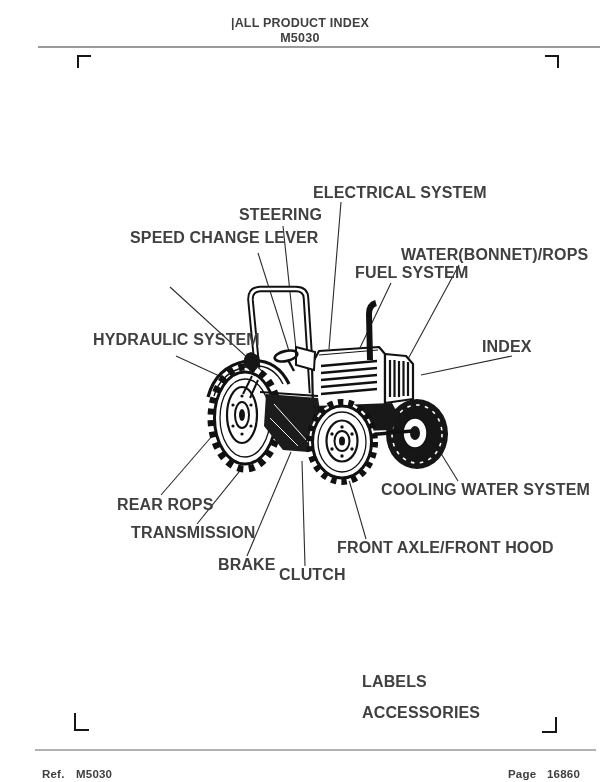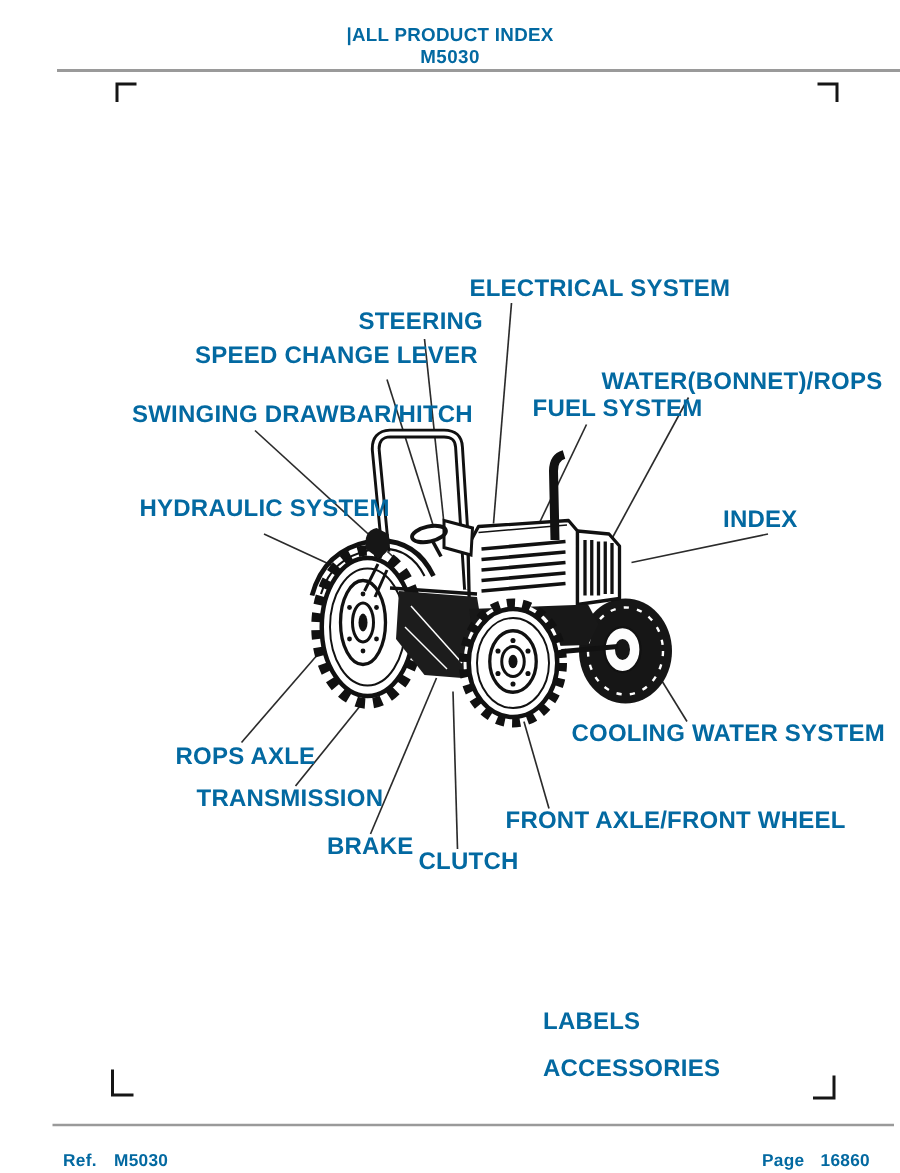--- a/index.html
+++ b/index.html
@@ -1,17 +1,17 @@
 <!DOCTYPE html>
 <html><head>
 <meta charset="utf-8">
 <style>
   html,body{margin:0;padding:0;background:#ffffff;}
   #page{position:relative;width:600px;height:782px;background:#ffffff;overflow:hidden;
-        font-family:"Liberation Sans",sans-serif;color:#0369a1;}
+        font-family:"Liberation Sans",sans-serif;color:#404040;}
   #diagram-svg{position:absolute;left:0;top:0;width:600px;height:782px;}
   .hdr-title{position:absolute;left:0;top:16px;width:600px;text-align:center;
              font-size:12.5px;font-weight:bold;letter-spacing:.2px;white-space:pre;}
   .hdr-model{position:absolute;left:0;top:31px;width:600px;text-align:center;
              font-size:12.5px;font-weight:bold;letter-spacing:.3px;}
   .part-label{position:absolute;font-size:16px;font-weight:bold;letter-spacing:.15px;
               white-space:nowrap;line-height:12px;cursor:default;}
   .foot-text{position:absolute;top:755px;font-size:11.5px;font-weight:bold;letter-spacing:.2px;white-space:nowrap;margin-top:13px;}
 </style>
 </head>
@@ -149,28 +149,27 @@
             <circle cx="342" cy="456" r="1.7"></circle>
         </g>
       </g>
     </g>
   </svg>
 
   <div class="part-label" style="left:313px;top:187px">ELECTRICAL SYSTEM</div>
   <div class="part-label" style="left:239px;top:209px">STEERING</div>
   <div class="part-label" style="left:130px;top:232px">SPEED CHANGE LEVER</div>
   <div class="part-label" style="left:401px;top:249px">WATER(BONNET)/ROPS</div>
-  <div class="part-label" style="left:88px;top:271px">SWINGING DRAWBAR/HITCH</div>
   <div class="part-label" style="left:355px;top:267px">FUEL SYSTEM</div>
   <div class="part-label" style="left:93px;top:334px">HYDRAULIC SYSTEM</div>
   <div class="part-label" style="left:482px;top:341px">INDEX</div>
   <div class="part-label" style="left:381px;top:484px">COOLING WATER SYSTEM</div>
-  <div class="part-label" style="left:117px;top:499px">ROPS AXLE</div>
+  <div class="part-label" style="left:117px;top:499px">REAR ROPS</div>
   <div class="part-label" style="left:131px;top:527px">TRANSMISSION</div>
-  <div class="part-label" style="left:337px;top:542px">FRONT AXLE/FRONT WHEEL</div>
+  <div class="part-label" style="left:337px;top:542px">FRONT AXLE/FRONT HOOD</div>
   <div class="part-label" style="left:218px;top:559px">BRAKE</div>
   <div class="part-label" style="left:279px;top:569px">CLUTCH</div>
   <div class="part-label" style="left:362px;top:676px">LABELS</div>
   <div class="part-label" style="left:362px;top:707px">ACCESSORIES</div>
 
   <span class="foot-text" style="left:42px">Ref.</span>
   <span class="foot-text" style="left:76px">M5030</span>
   <span class="foot-text" style="left:508px">Page</span>
   <span class="foot-text" style="left:547px">16860</span>
 

